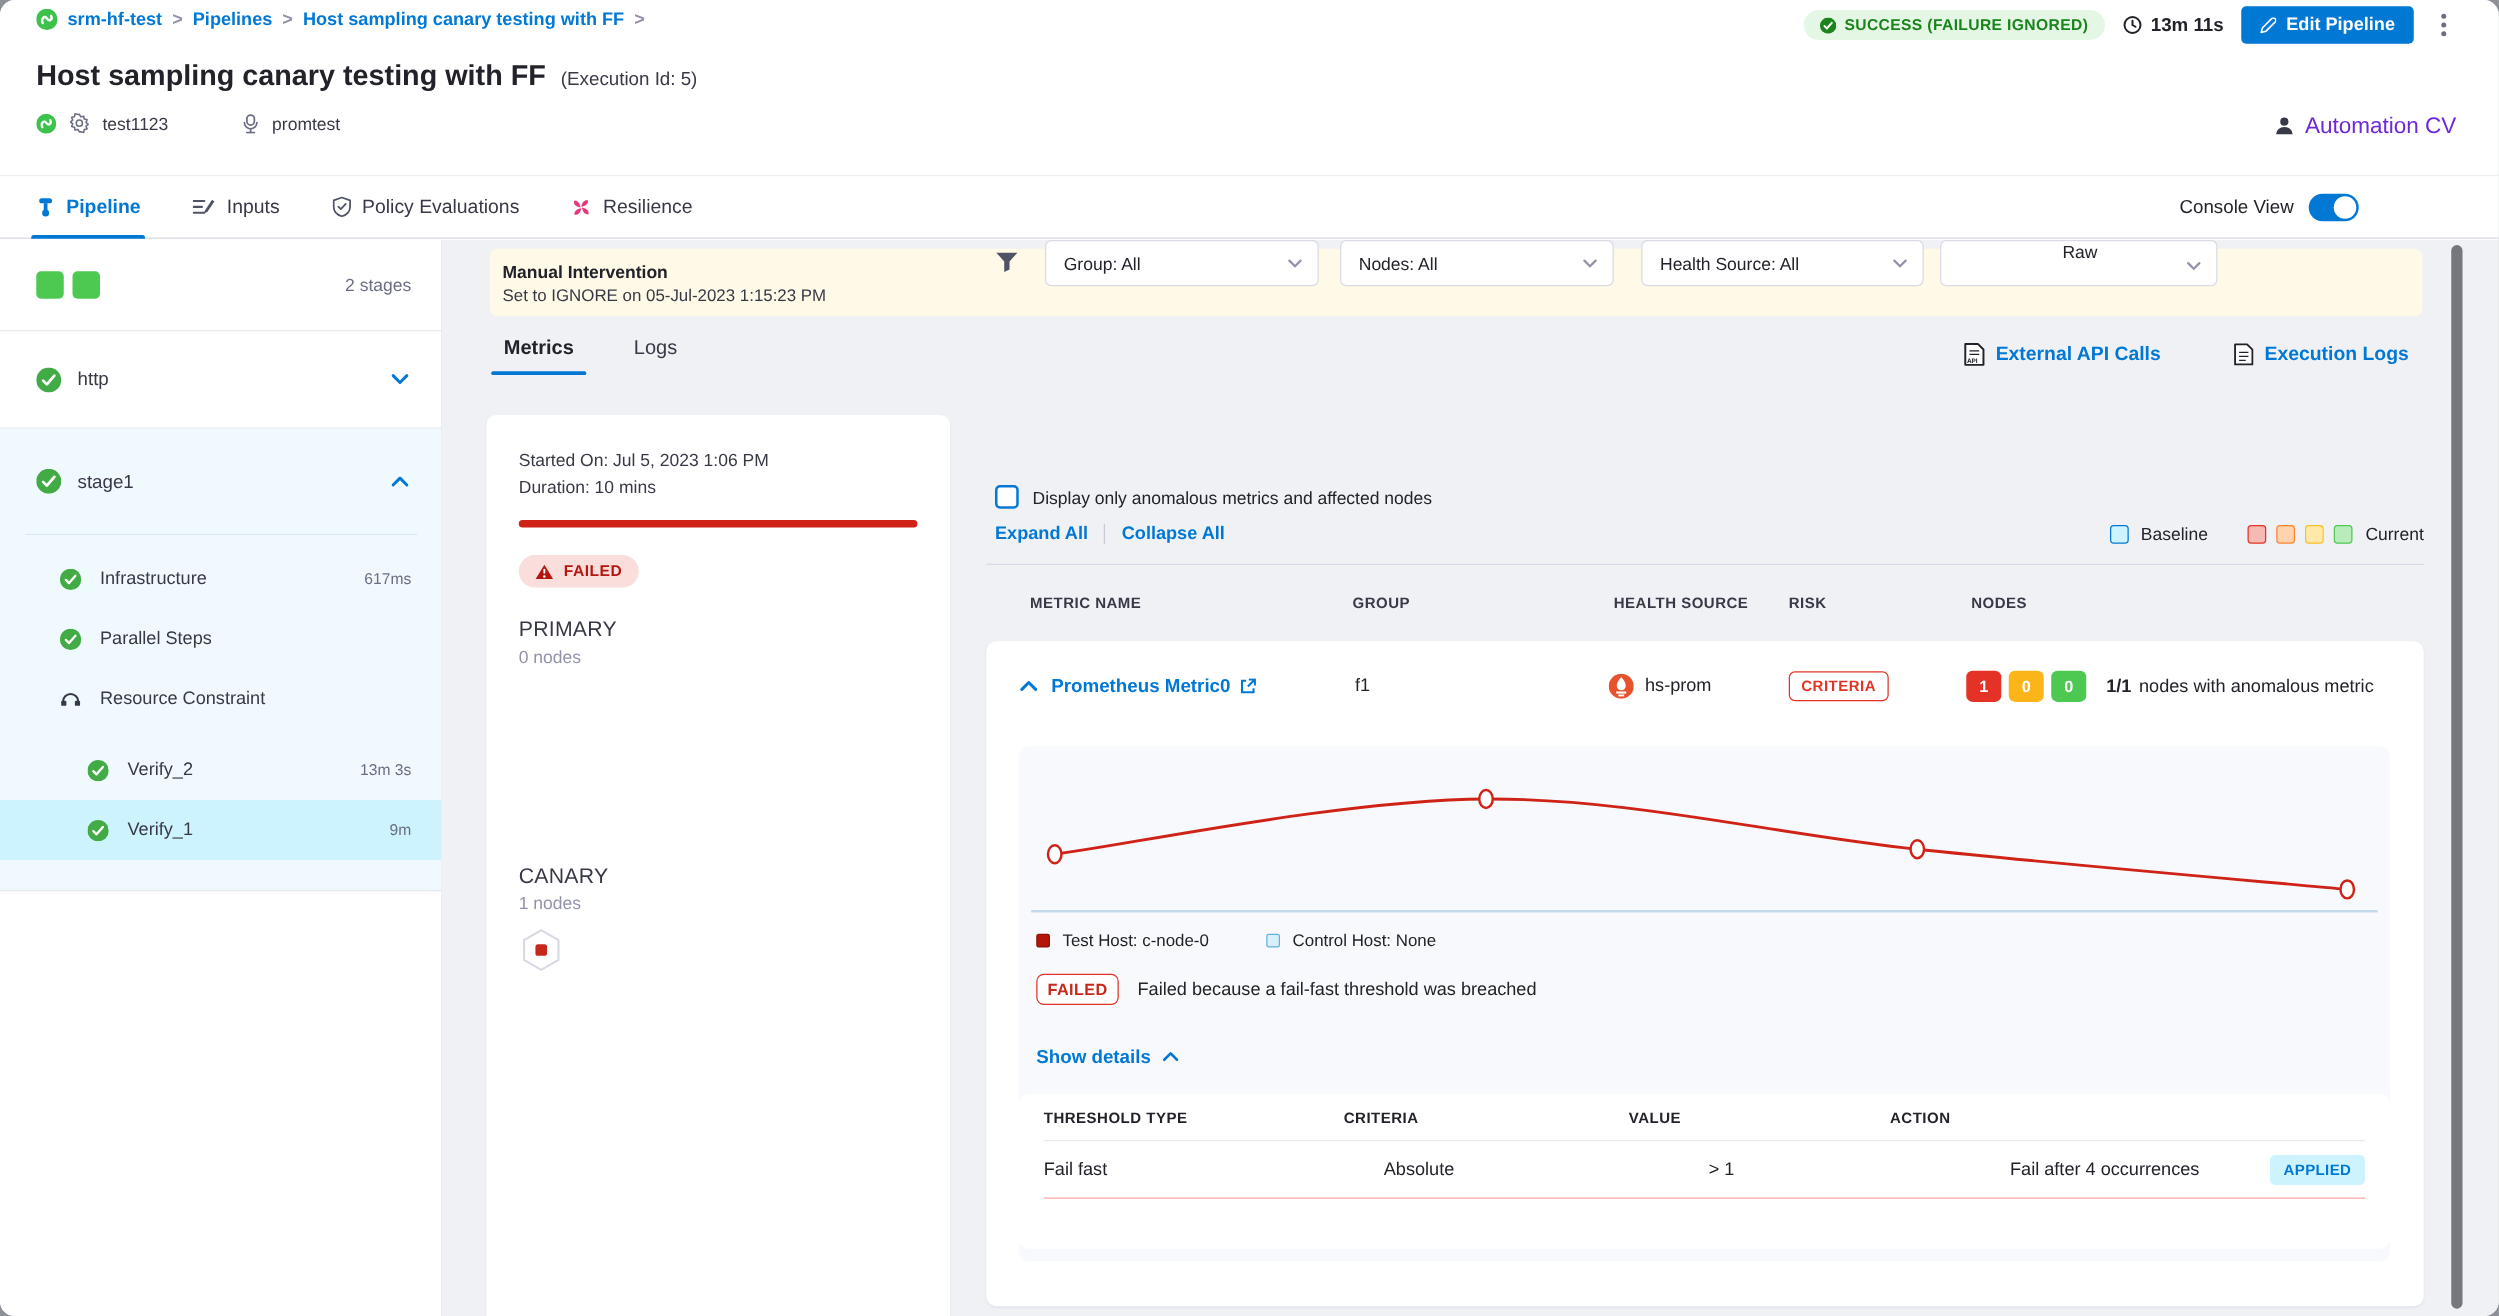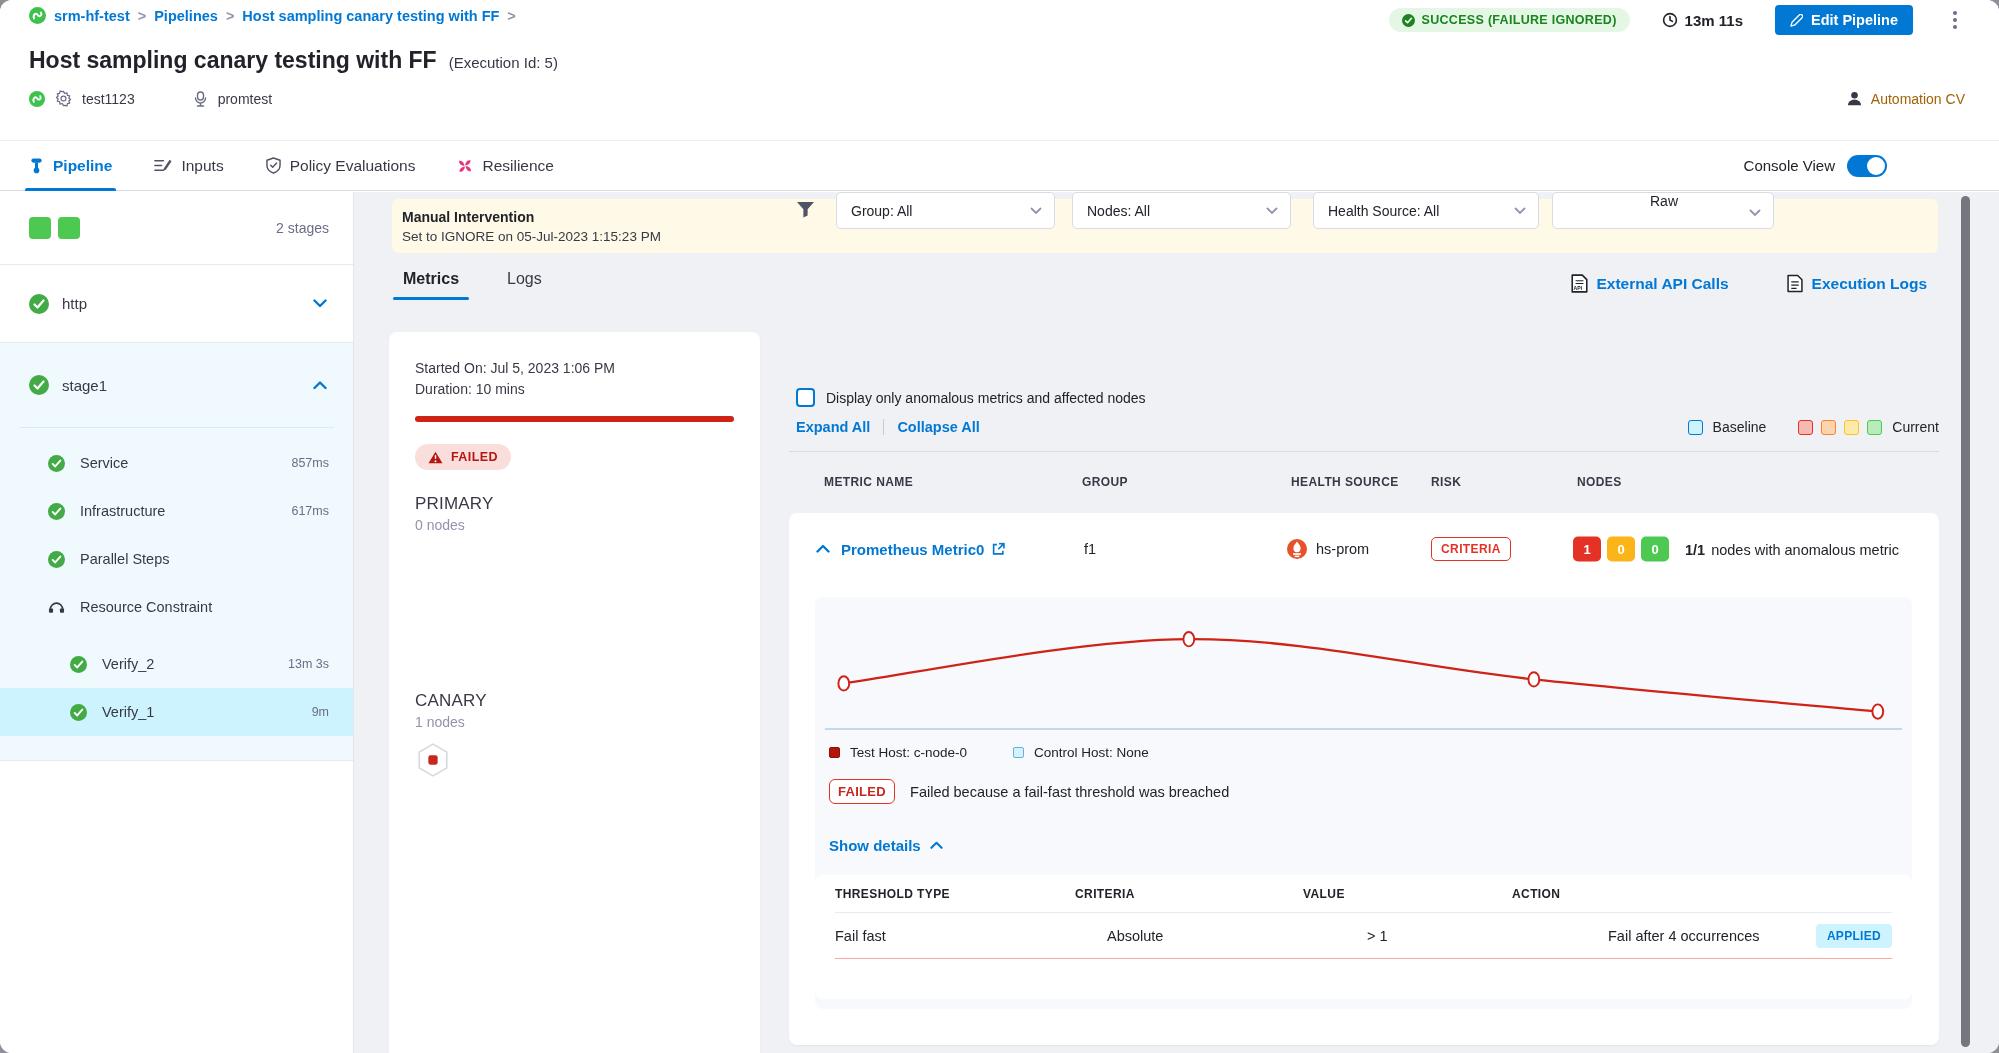--- a/index.html
+++ b/index.html
@@ -4,31 +4,31 @@
 <style>
   * { margin:0; padding:0; box-sizing:border-box; }
   html,body { width:1999px; height:1053px; background:#8d9096; font-family:"Liberation Sans",sans-serif; }
   .app { position:absolute; top:0; left:0; width:1999px; height:1053px; background:#ffffff; border-radius:12px; overflow:hidden; }
 
   
   .hdr { position:absolute; top:0; left:0; right:0; height:140px; background:#fff; }
   .crumbrow { position:absolute; top:7px; left:29px; display:flex; align-items:center; gap:8px; font-size:14.5px; }
   .crumb { color:#0278D5; font-weight:600; cursor:pointer; }
   .crumb-sep { color:#9293AB; font-weight:600; }
-  .hdr-right { position:absolute; top:5px; right:34px; display:flex; align-items:center; gap:32px; }
+  .hdr-right { position:absolute; top:5px; right:34px; display:flex; align-items:center; gap:14px; }
   .status-pill { display:flex; align-items:center; gap:7px; background:#E4F7E5; color:#1B841D; font-weight:700; font-size:12.5px; letter-spacing:.3px; padding:5px 13px; border-radius:13px; }
   .elapsed { display:flex; align-items:center; gap:7px; color:#22222A; font-size:15px; font-weight:600; }
   .btn-primary { display:flex; align-items:center; gap:8px; background:#0278D5; color:#fff; font-size:14.5px; font-weight:600; padding:7px 15px; border-radius:4px; border:none; cursor:pointer; }
   .kebab { display:flex; flex-direction:column; gap:3px; padding:6px 8px; cursor:pointer; }
   .kebab i { width:4px; height:4px; border-radius:50%; background:#6B6D85; }
   .titlerow { position:absolute; top:47px; left:29px; display:flex; align-items:baseline; gap:12px; }
   .ptitle { font-size:23px; font-weight:700; color:#22222A; }
   .exec-id { font-size:15px; color:#383946; }
   .metarow { position:absolute; top:90px; left:29px; display:flex; align-items:center; gap:10px; font-size:14px; color:#383946; }
-  .userrow { position:absolute; top:90px; right:34px; display:flex; align-items:center; gap:8px; font-size:14px; color:#a16207; }
+  .userrow { position:absolute; top:90px; right:34px; display:flex; align-items:center; gap:8px; font-size:18px; color:#6d28d9; }
 
   
   .tabbar { position:absolute; top:140px; left:0; right:0; height:51px; border-top:1px solid #EDEDF2; border-bottom:1px solid #D9DAE5; background:#fff; display:flex; align-items:center; padding-left:29px; gap:42px; }
   .ntab { display:flex; align-items:center; gap:9px; font-size:15.5px; color:#383946; font-weight:500; height:100%; position:relative; cursor:pointer; }
   .ntab.active { color:#0278D5; font-weight:700; }
   .ntab.active::after { content:""; position:absolute; left:-4px; right:-4px; bottom:-1px; height:3px; background:#0278D5; border-radius:2px 2px 0 0; }
   .consoleview { position:absolute; right:112px; top:0; height:100%; display:flex; align-items:center; gap:12px; font-size:15px; color:#22222A; }
   .toggle { width:40px; height:22px; background:#0278D5; border-radius:11px; position:relative; cursor:pointer; }
   .toggle .knob { position:absolute; top:2px; right:2px; width:18px; height:18px; background:#fff; border-radius:50%; }
 
@@ -293,28 +293,20 @@
             </svg>
         </div>
         <div class="stage1-div"></div>
         <div style="height:11px"></div>
 
         <div class="srow step-row">
           <svg width="17" height="17" viewBox="0 0 20 20">
               <circle cx="10" cy="10" r="10" fill="#42AB45"></circle>
               <path d="M5.5 10.5 l3 3 l6 -7" stroke="#fff" stroke-width="2.2" fill="none" stroke-linecap="round" stroke-linejoin="round"></path>
             </svg>
-          <span>Service</span>
-          <span class="step-dur">857ms</span>
-        </div>
-        <div class="srow step-row">
-          <svg width="17" height="17" viewBox="0 0 20 20">
-              <circle cx="10" cy="10" r="10" fill="#42AB45"></circle>
-              <path d="M5.5 10.5 l3 3 l6 -7" stroke="#fff" stroke-width="2.2" fill="none" stroke-linecap="round" stroke-linejoin="round"></path>
-            </svg>
           <span>Infrastructure</span>
           <span class="step-dur">617ms</span>
         </div>
         <div class="srow step-row">
           <svg width="17" height="17" viewBox="0 0 20 20">
               <circle cx="10" cy="10" r="10" fill="#42AB45"></circle>
               <path d="M5.5 10.5 l3 3 l6 -7" stroke="#fff" stroke-width="2.2" fill="none" stroke-linecap="round" stroke-linejoin="round"></path>
             </svg>
           <span>Parallel Steps</span>
           <span class="step-dur"></span>

